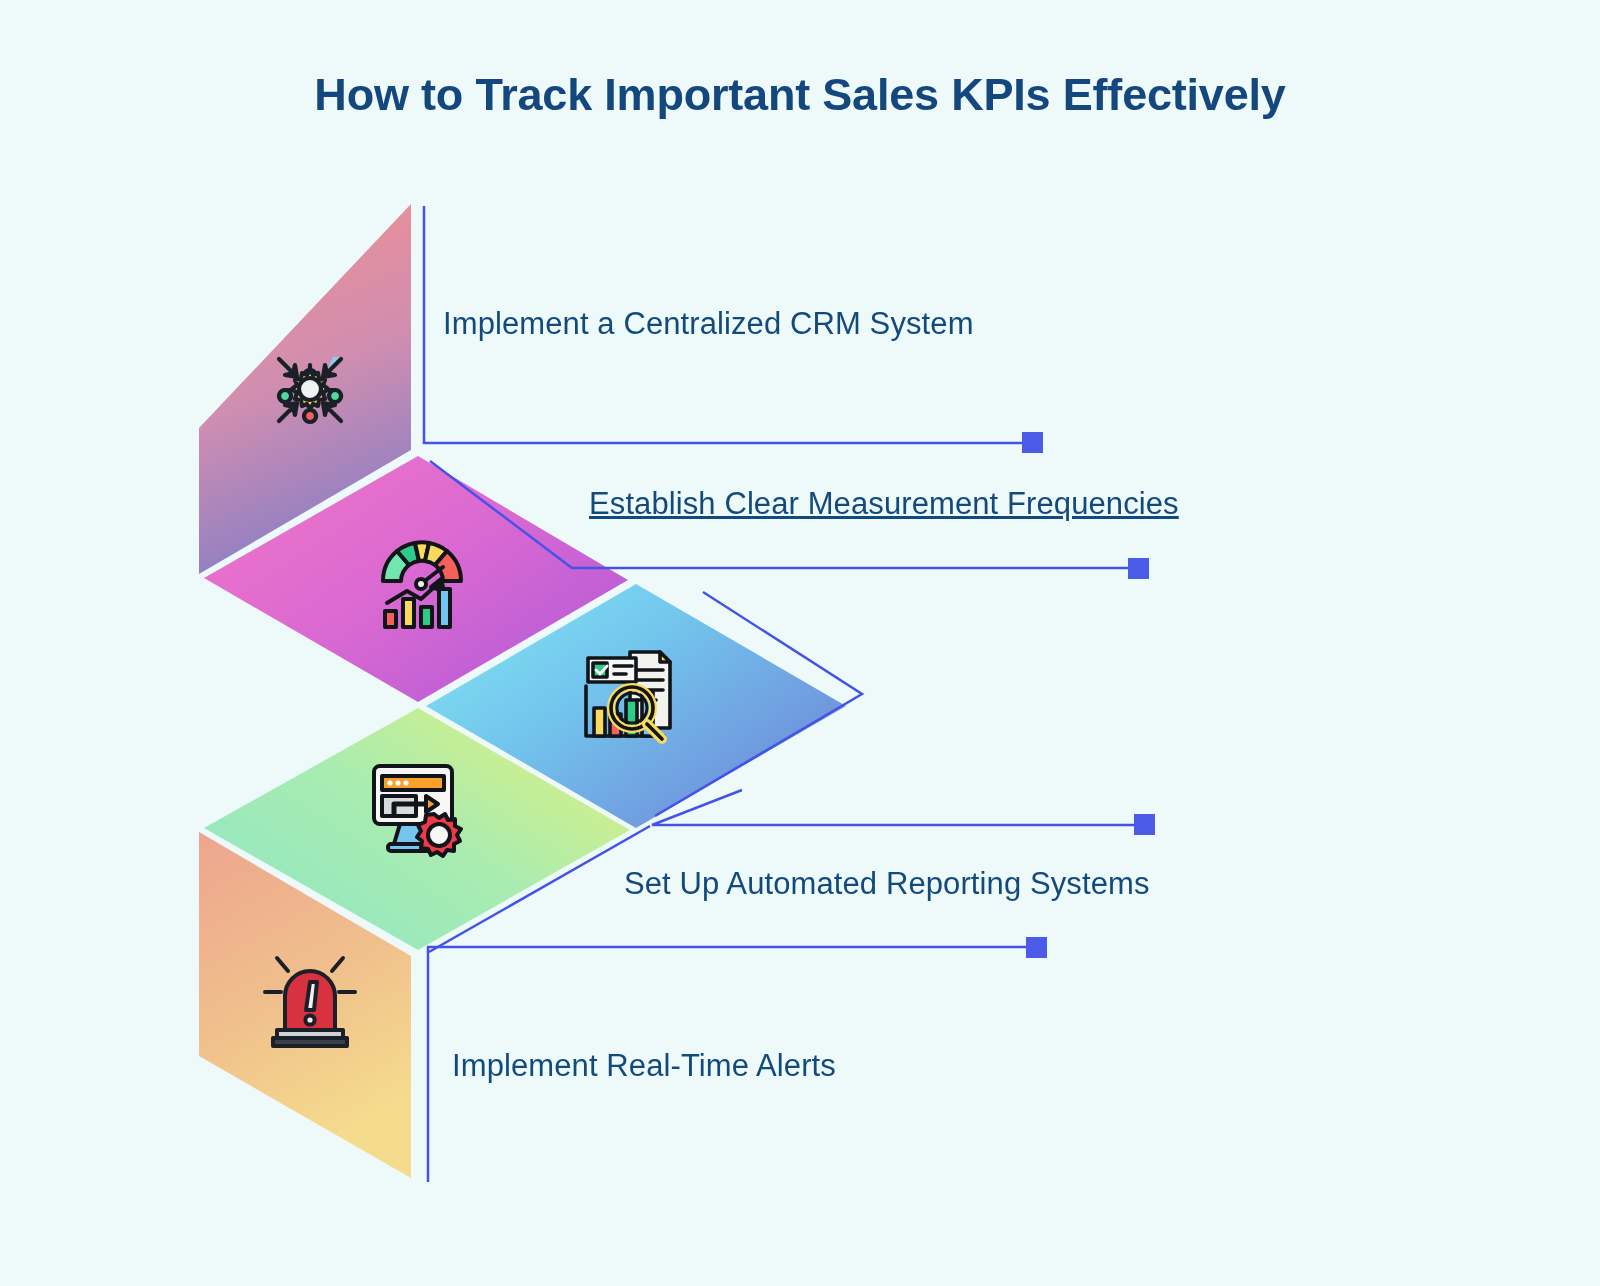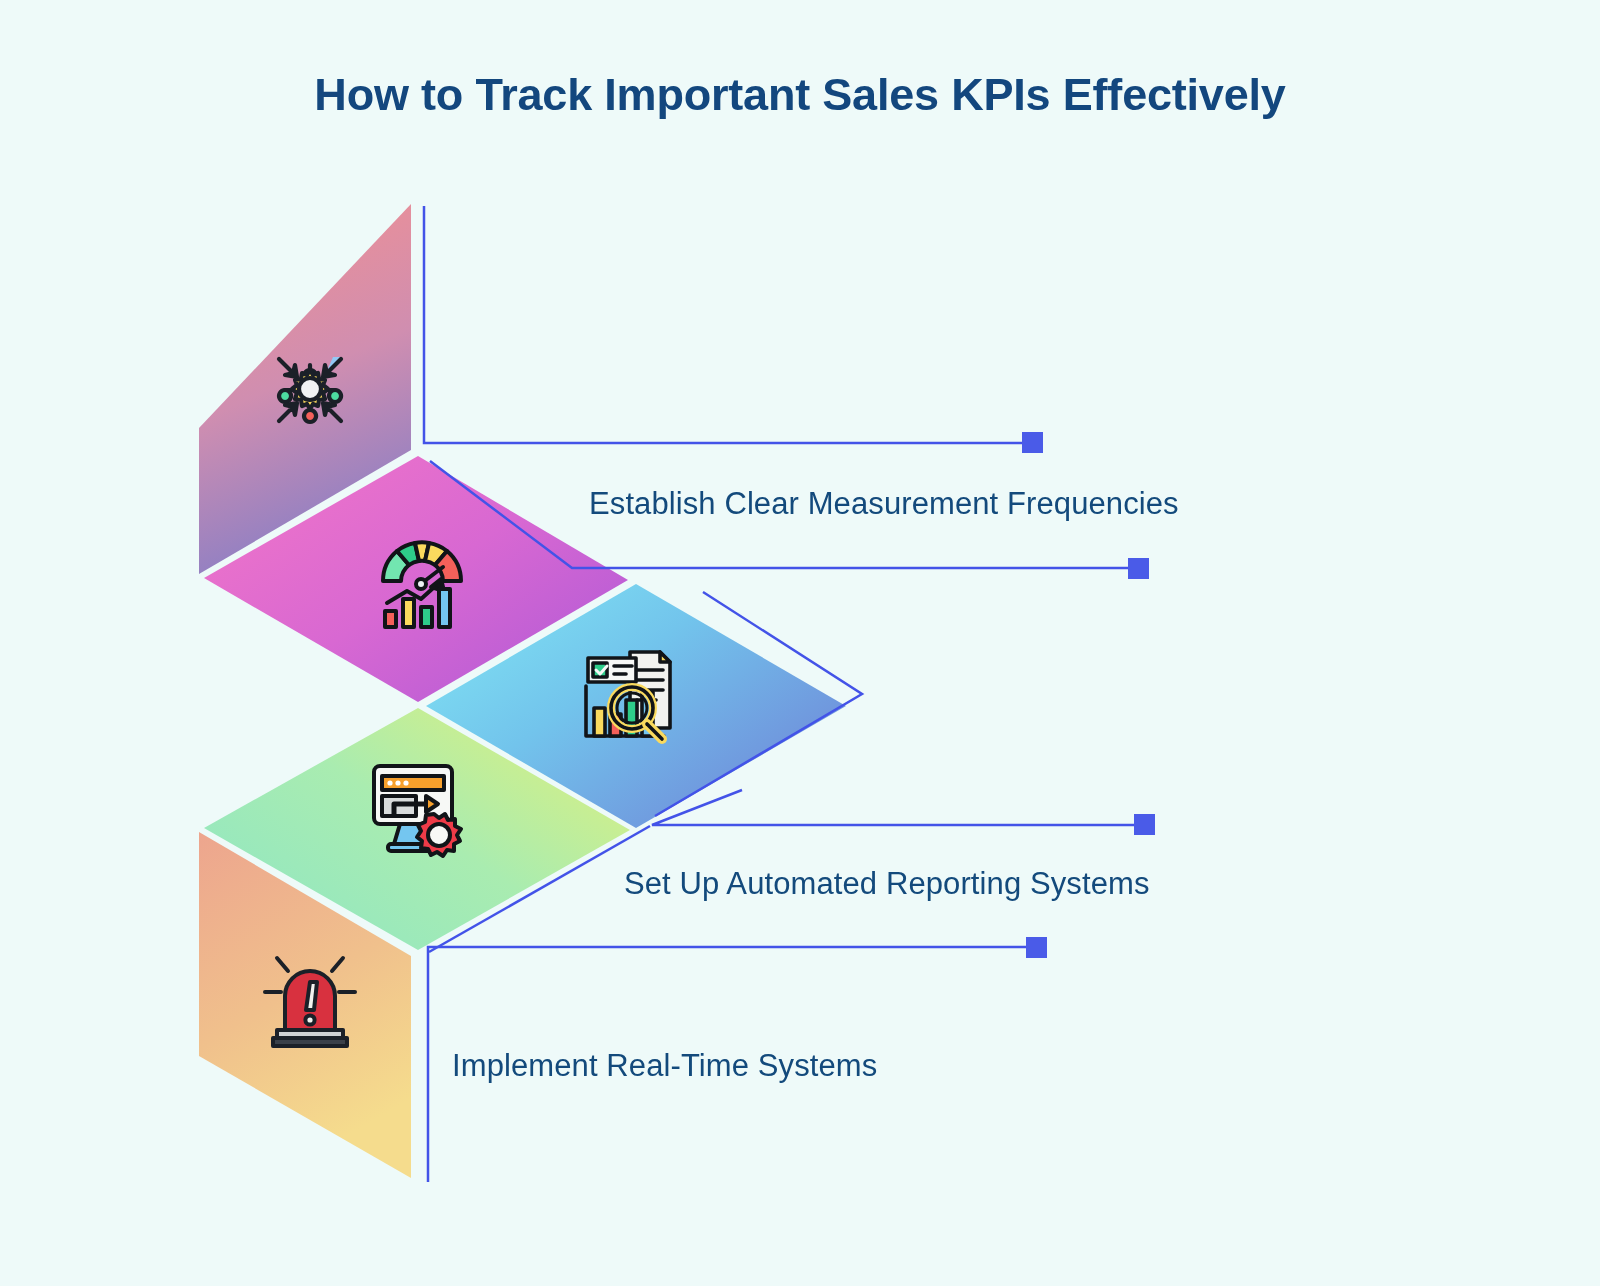--- a/index.html
+++ b/index.html
@@ -43,21 +43,21 @@
   }
   .step-label {
     position: absolute;
     font-size: 31px;
     color: #134a7c;
     font-weight: 400;
     white-space: nowrap;
     letter-spacing: 0.1px;
   }
   .lbl-0 { left: 443px; top: 306px; }
-  .lbl-1 { left: 589px; top: 486px; }
+  .lbl-1 { left: 589px; top: 486px; text-decoration: underline; }
   .lbl-2 { left: 906px; top: 678px; }
   .lbl-3 { left: 604px; top: 866px; margin-left: 20px; }
   .lbl-4 { left: 452px; top: 1048px; }
 
   .icon-wrap {
     position: absolute;
     width: 110px;
     height: 110px;
   }
   .ico-0 { left: 255px; top: 335px; }
@@ -251,17 +251,18 @@
         <line x1="100" y1="54" x2="84" y2="54"></line>
         <path d="M30 94 L30 58 A25 25 0 0 1 80 58 L80 94 Z" fill="#d8313f"></path>
         <path d="M55 44 L62 44 L59 72 L51 72 Z" fill="#f2f2ef"></path>
         <circle cx="55" cy="82" r="4.6" fill="#f2f2ef"></circle>
         <rect x="22" y="92" width="66" height="9" fill="#cfd2d4"></rect>
         <rect x="18" y="100" width="74" height="8" fill="#3a4049"></rect>
       </g>
     </svg>
   </div>
 
+  <div class="step-label lbl-0">Implement a Centralized CRM System</div>
   <div class="step-label lbl-1">Establish Clear Measurement Frequencies</div>
   <div class="step-label lbl-3">Set Up Automated Reporting Systems</div>
-  <div class="step-label lbl-4">Implement Real-Time Systems</div>
+  <div class="step-label lbl-4">Implement Real-Time Alerts</div>
 
 </div>
 
 </body></html>

